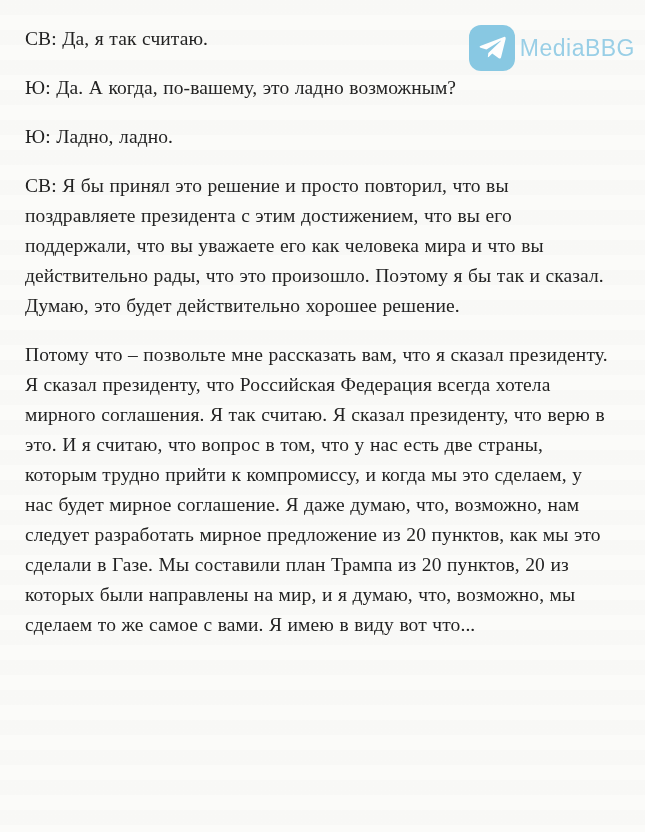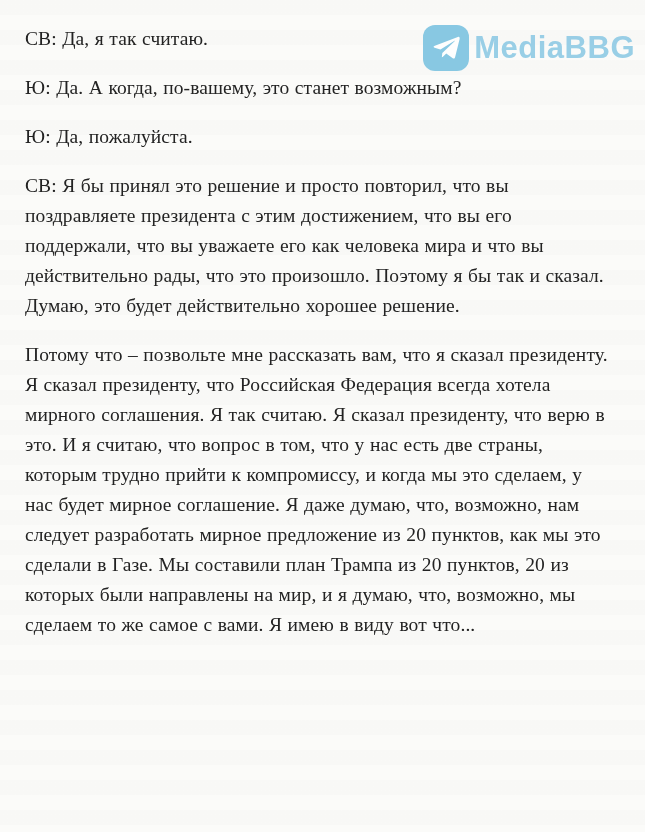--- a/index.html
+++ b/index.html
@@ -47,22 +47,22 @@
     border-radius: 12px;
     background: #79c2e0;
     display: flex;
     align-items: center;
     justify-content: center;
     flex: 0 0 auto;
   }
   .tg-icon svg { width: 30px; height: 30px; display: block; }
   .wm-text {
     font-family: "Liberation Sans", "DejaVu Sans", sans-serif;
-    font-weight: bold;
-    font-size: 31px;
+    font-weight: normal;
+    font-size: 23px;
     line-height: 46px;
     color: #8cc9e4;
     letter-spacing: 0.5px;
     text-align: center;
   }
 </style>
 </head>
 <body>
 
 <div class="page">
@@ -71,19 +71,19 @@
     <span class="tg-icon">
       <svg viewBox="0 0 24 24" aria-hidden="true">
         <path fill="#ffffff" d="M9.04 15.9l-.37 3.44c.53 0 .76-.23 1.04-.5l2.5-2.4 5.18 3.8c.95.52 1.62.25 1.88-.88L22.9 4.7c.3-1.4-.5-1.95-1.43-1.6L3.1 10.1c-1.35.52-1.33 1.27-.23 1.61l4.7 1.47L18.5 6.3c.5-.33.97-.15.59.18z"></path>
       </svg>
     </span>
     <span class="wm-text">MediaBBG</span>
   </div>
 
   <div class="transcript">
       <p class="para">СВ: Да, я так считаю.</p>
-      <p class="para">Ю: Да. А когда, по-вашему, это станет возможным?</p>
-      <p class="para">Ю: Да, пожалуйста.</p>
+      <p class="para">Ю: Да. А когда, по-вашему, это ладно возможным?</p>
+      <p class="para">Ю: Ладно, ладно.</p>
       <p class="para">СВ: Я бы принял это решение и просто повторил, что вы поздравляете президента с этим достижением, что вы его поддержали, что вы уважаете его как человека мира и что вы действительно рады, что это произошло. Поэтому я бы так и сказал. Думаю, это будет действительно хорошее решение.</p>
       <p class="para">Потому что – позвольте мне рассказать вам, что я сказал президенту. Я сказал президенту, что Российская Федерация всегда хотела мирного соглашения. Я так считаю. Я сказал президенту, что верю в это. И я считаю, что вопрос в том, что у нас есть две страны, которым трудно прийти к компромиссу, и когда мы это сделаем, у нас будет мирное соглашение. Я даже думаю, что, возможно, нам следует разработать мирное предложение из 20 пунктов, как мы это сделали в Газе. Мы составили план Трампа из 20 пунктов, 20 из которых были направлены на мир, и я думаю, что, возможно, мы сделаем то же самое с вами. Я имею в виду вот что...</p>
     </div>
 
 </div>
 
 </body></html>

